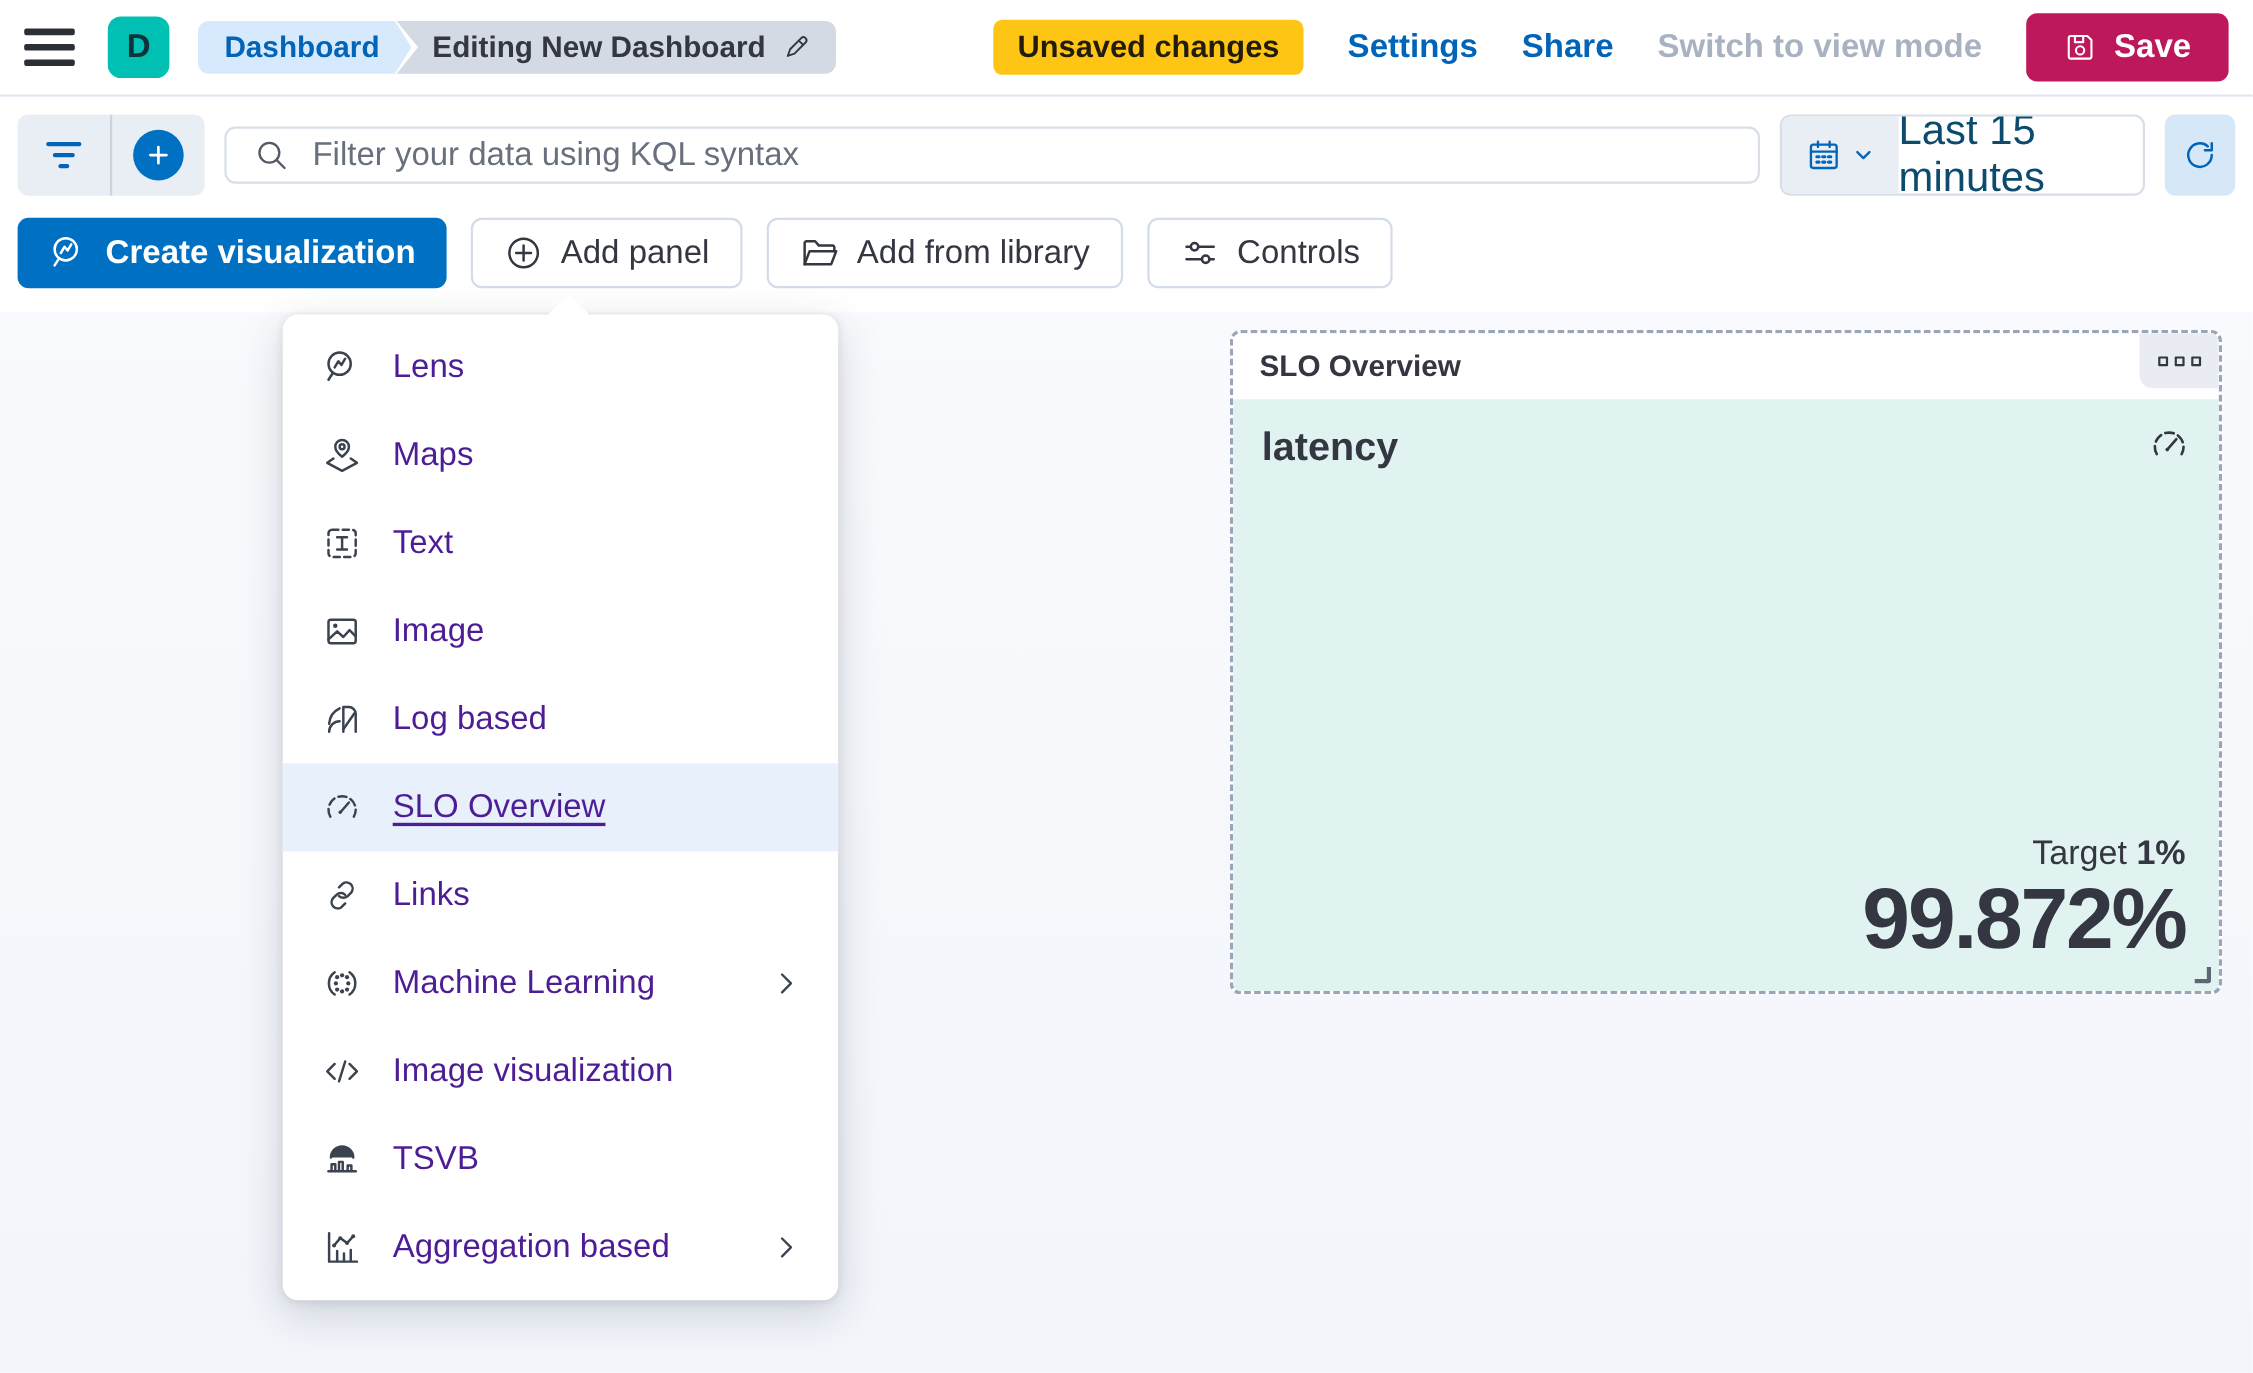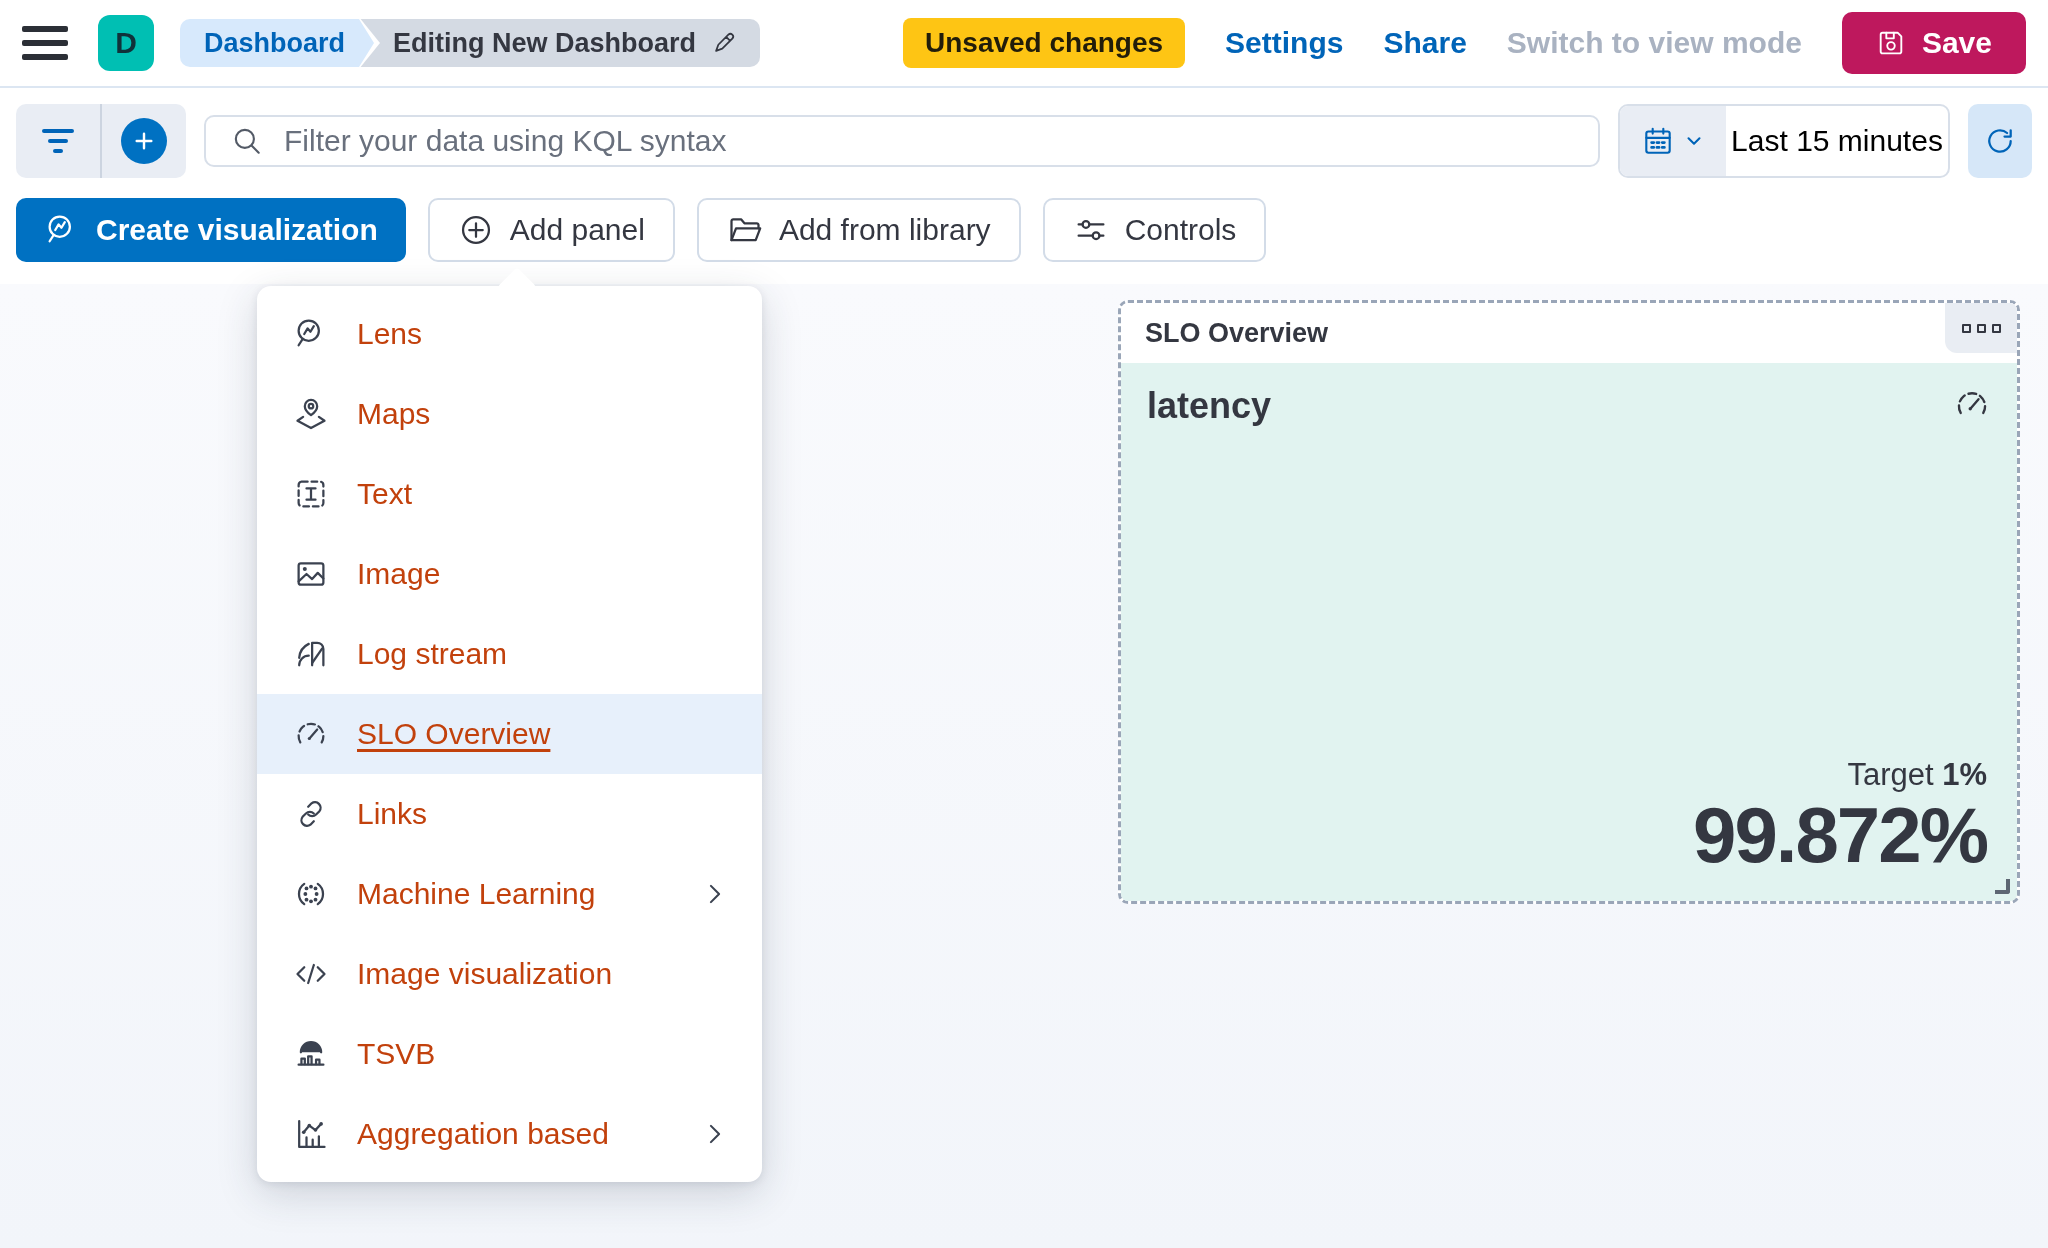--- a/index.html
+++ b/index.html
@@ -39,38 +39,38 @@
   .filter-lines { width:34px; display:flex; flex-direction:column; align-items:center; gap:6px; }
   .filter-lines i { display:block; height:4px; border-radius:2px; background:#0064B8; }
   .filter-lines i:nth-child(1){width:32px} .filter-lines i:nth-child(2){width:20px} .filter-lines i:nth-child(3){width:10px}
   .plus-circle { width:46px; height:46px; border-radius:50%; background:#0071C2; color:#fff; display:flex; align-items:center; justify-content:center; }
   .search-box { flex:1; height:52px; background:#fff; border:2px solid #d8dfe9; border-radius:10px;
     display:flex; align-items:center; gap:20px; padding:0 24px; color:#535a66; }
   .search-box input { flex:1; border:none; outline:none; font-size:30px; font-family:inherit; color:#343741; background:transparent; }
   .search-box input::placeholder { color:#69707D; }
   .timepicker { width:332px; height:74px; border:2px solid #d8dfe9; border-radius:10px; display:flex; overflow:hidden; background:#fff; }
   .timepicker .cal-seg { width:106px; background:#e9edf4; display:flex; align-items:center; justify-content:center; gap:8px; color:#0064B8; cursor:pointer; }
-  .timepicker .range-seg { flex:1; display:flex; align-items:center; justify-content:center; font-size:30px; color:#000000; cursor:pointer; }
+  .timepicker .range-seg { flex:1; display:flex; align-items:center; justify-content:center; font-size:38px; color:#0c4a6e; cursor:pointer; }
   .refresh-btn { width:64px; height:74px; background:#d6e7f8; border:none; border-radius:10px; color:#0064B8;
     display:flex; align-items:center; justify-content:center; cursor:pointer; }
 
   
   .toolbar { display:flex; align-items:center; gap:22px; padding:10px 16px 22px; background:#fff; }
   .btn { height:64px; display:flex; align-items:center; gap:16px; font-size:30px; border-radius:10px; cursor:pointer; padding:0 28px; }
   .btn-primary { background:#0071C2; color:#fff; font-weight:bold; border:none; }
   .btn-outline { background:#fff; color:#343741; font-weight:500; border:2px solid #d3dce8; }
 
   
   .canvas { position:relative; height:966px; background:linear-gradient(#f9fafd, #f2f5fa); }
 
   
   .menu { position:absolute; left:257px; top:2px; width:505px; background:#fff; border-radius:14px;
     box-shadow:0 12px 40px rgba(40,50,70,.18), 0 2px 8px rgba(40,50,70,.10); padding:8px 0; }
   .menu::before { content:''; position:absolute; left:246px; top:-13px; width:28px; height:28px; background:#fff; transform:rotate(45deg); border-radius:4px; }
-  .menu-item { height:80px; display:flex; align-items:center; gap:26px; padding:0 34px; font-size:30px; color:#c2410c; cursor:pointer; position:relative; }
+  .menu-item { height:80px; display:flex; align-items:center; gap:26px; padding:0 34px; font-size:30px; color:#4c1d95; cursor:pointer; position:relative; }
   .menu-item .mi-icon { width:40px; display:flex; justify-content:center; color:#3b4250; }
   .menu-item.highlight { background:#e7f0fb; }
   .menu-item.highlight .mi-label { text-decoration:underline; text-underline-offset:5px; }
   .menu-item .sub-chevron { margin-left:auto; color:#3b4250; }
 
   
   .slo-panel { position:absolute; left:1118px; top:16px; width:902px; height:604px;
     border:3px dashed #9aa6b8; border-radius:10px; background:#fff; display:flex; flex-direction:column; overflow:hidden; }
   .slo-header { height:60px; background:#fff; display:flex; align-items:center; padding:0 24px; position:relative; flex:none; }
   .slo-title { font-size:27px; font-weight:bold; color:#343741; }
@@ -262,21 +262,21 @@
     </div>
     <div class="menu-item">
       <span class="mi-icon">
         <svg class="ic" width="36" height="36" viewBox="0 0 32 32">
             <path d="M5.5 26 a8.5 8.5 0 0 1 8.5-8.5"></path>
             <path d="M5.5 19.5 a15 15 0 0 1 8.5-12.5"></path>
             <path d="M17 26 V6 h4.5 a5.5 5.5 0 0 1 5.5 5.5 V26"></path>
             <path d="M17 24 L26 11"></path>
           </svg>
       </span>
-      <span class="mi-label">Log stream</span>
+      <span class="mi-label">Log based</span>
     </div>
     <div class="menu-item highlight">
       <span class="mi-icon">
         <svg class="ic" width="36" height="36" viewBox="0 0 32 32">
             <path d="M6.5 23.5 a11 11 0 1 1 19 0" stroke-dasharray="6.5 3.5"></path>
             <path d="M15 19.5 L21.5 12"></path>
             <circle cx="14.5" cy="20" r="1.4" fill="currentColor" stroke="none"></circle>
           </svg>
       </span>
       <span class="mi-label">SLO Overview</span>

